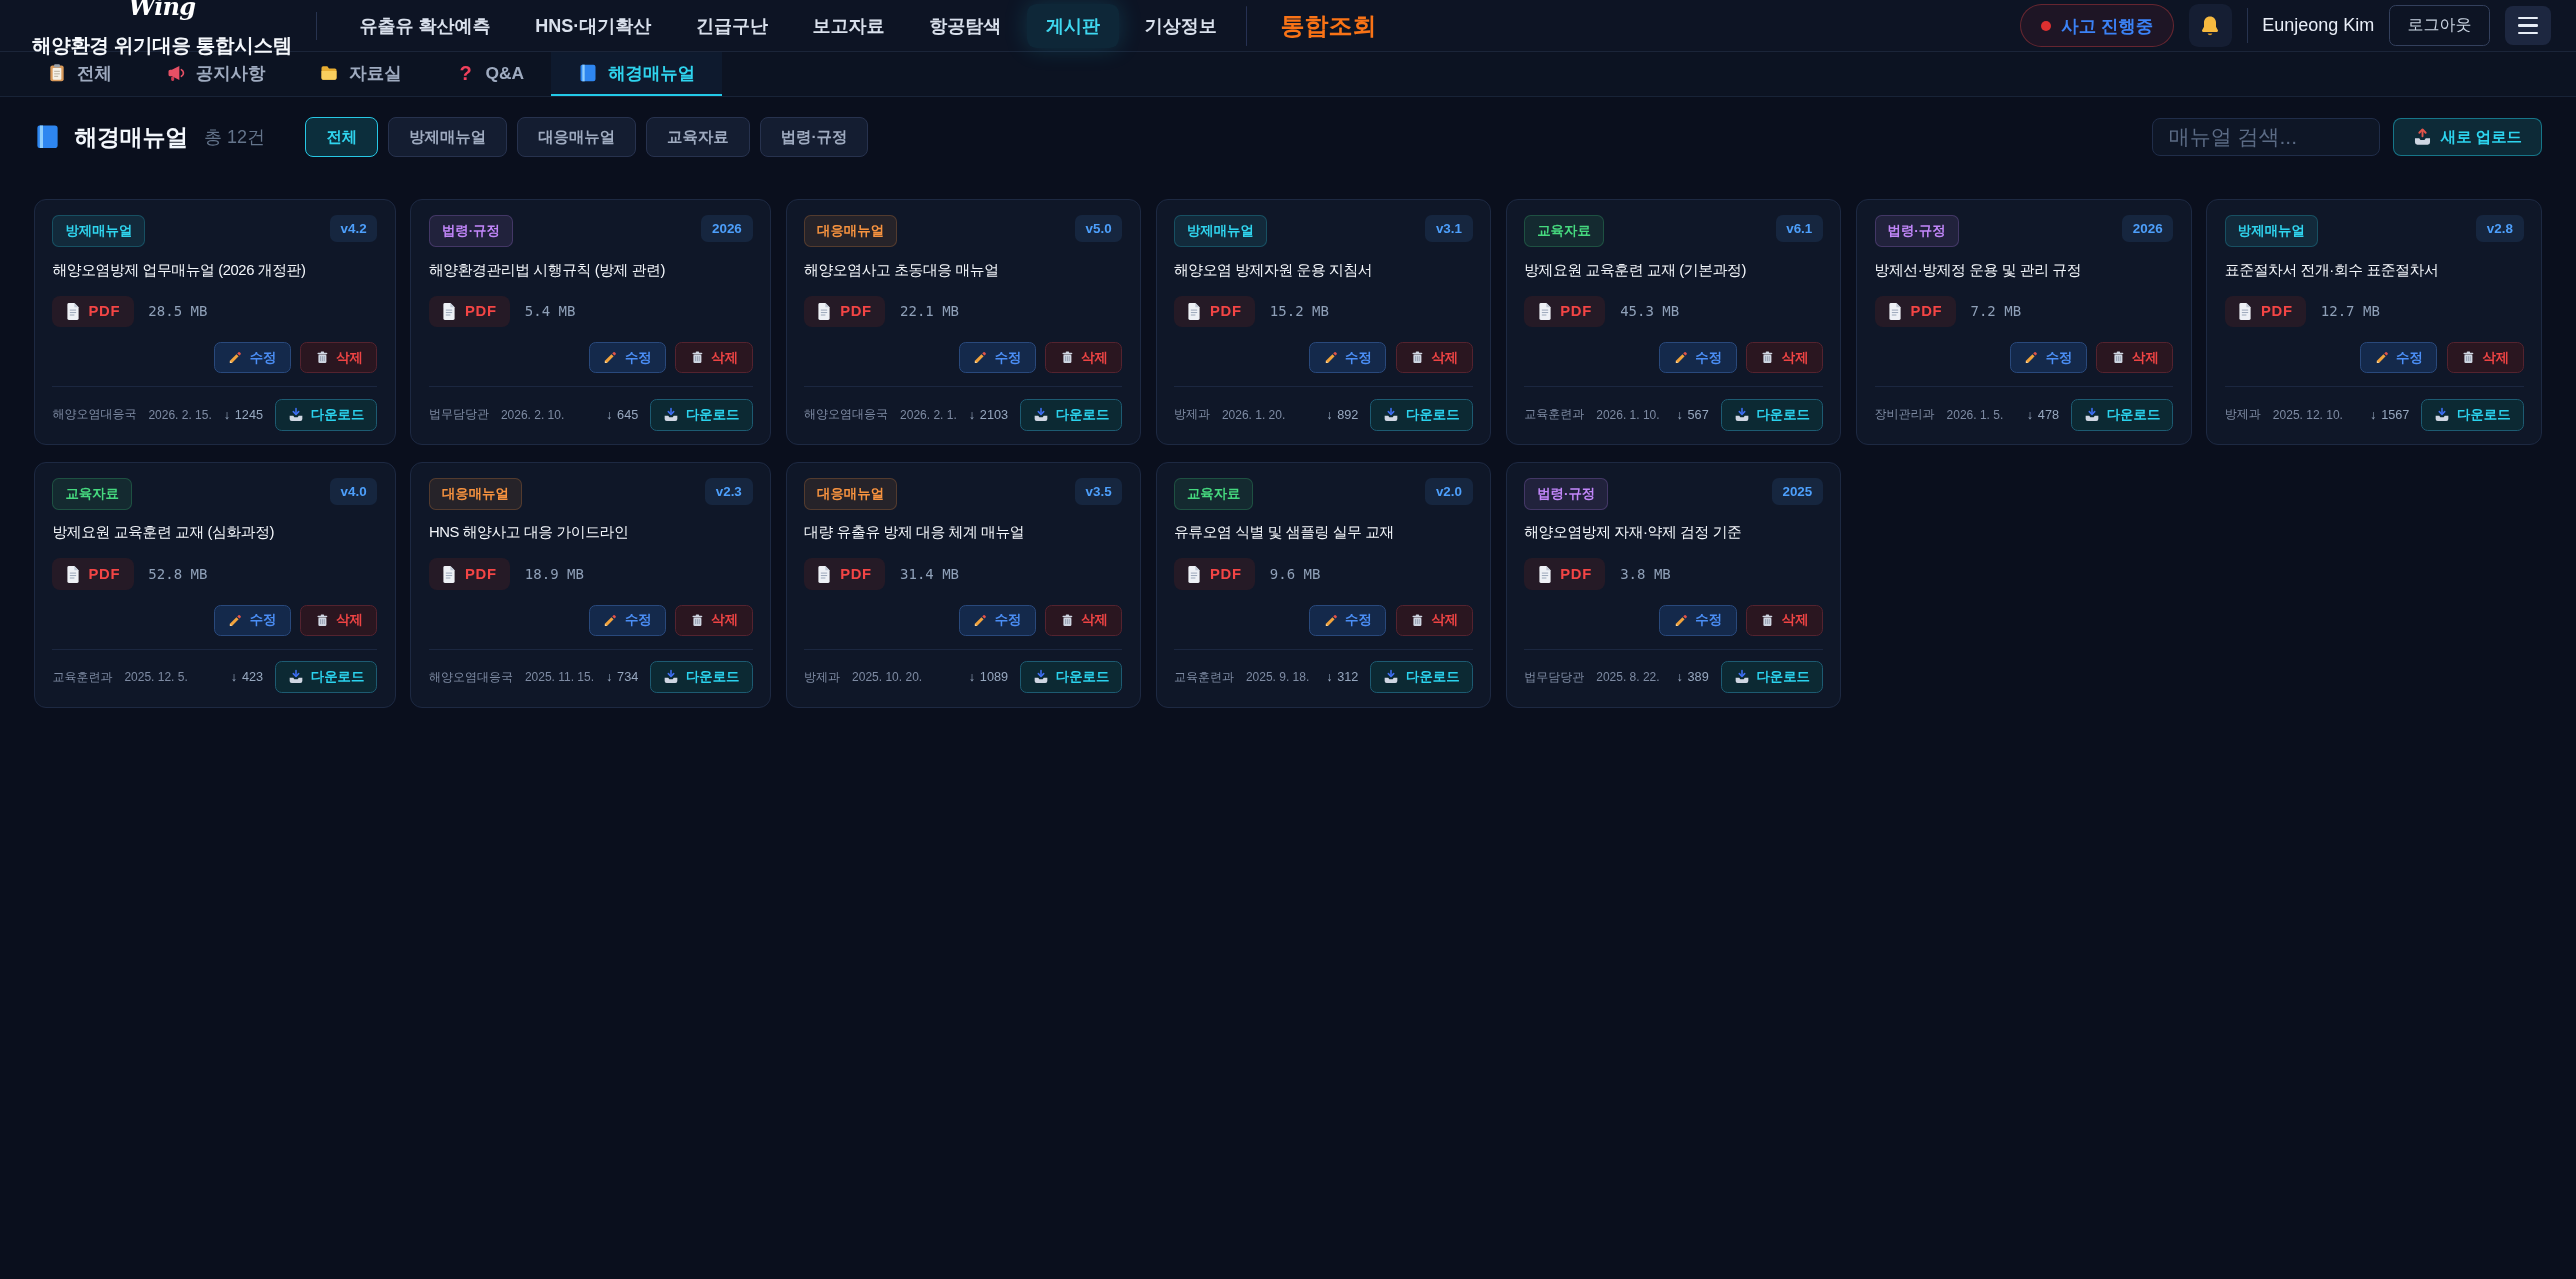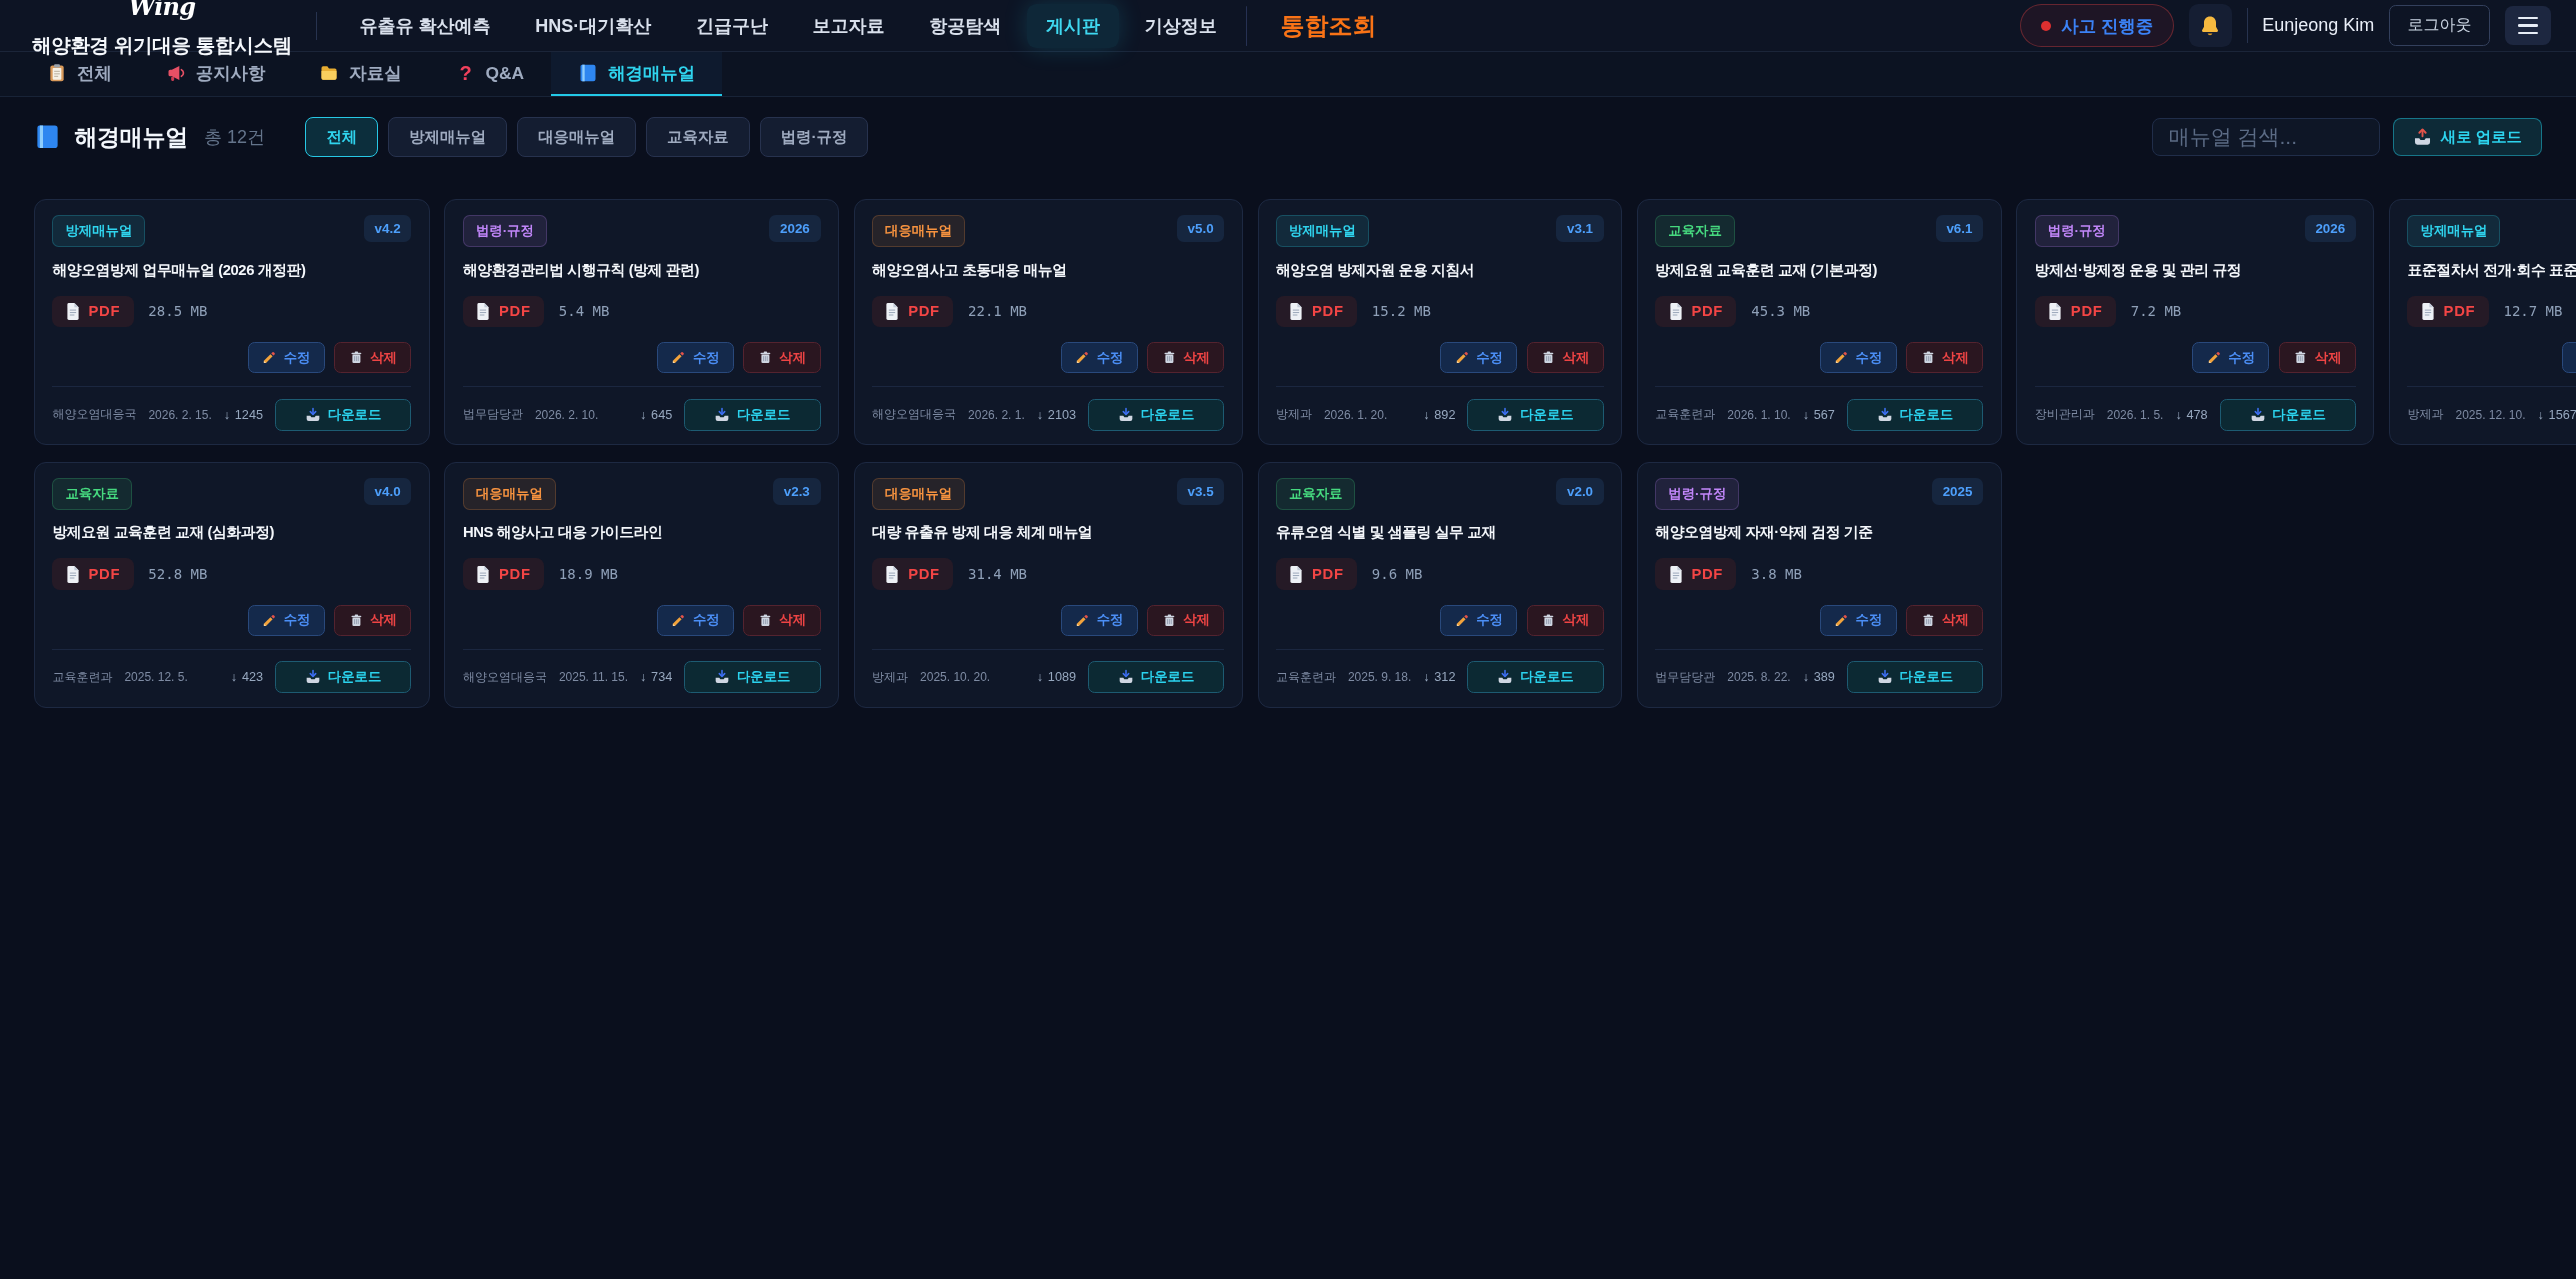--- a/index.html
+++ b/index.html
@@ -100,21 +100,21 @@
     display:grid; grid-template-columns:repeat(7,1fr); gap:17px 14.8px;
   }
   .card {
     background:#0f1728; border:0.7px solid #1d2942; border-radius:12px;
     padding:14.8px 17.4px 13.4px; display:flex; flex-direction:column; min-height:193px;
   }
   .card-top { display:flex; justify-content:space-between; align-items:flex-start; }
   .badge { font-size:13.4px; font-weight:700; padding:6px 12px; border-radius:6.7px; white-space:nowrap; }
   .badge.ver { color:#4d9ffb; background:#16263f; padding:6px 10.7px; }
   .card-title {
-    margin-top:13.4px; font-size:14.8px; font-weight:700; color:#f4f7fb;
+    margin-top:13.4px; font-size:14.8px; font-weight:400; color:#f4f7fb;
     letter-spacing:-0.4px; white-space:nowrap; overflow:hidden;
   }
   .file-row { margin-top:16px; display:flex; align-items:center; gap:14.8px; }
   .pdf-chip {
     display:flex; align-items:center; gap:8.7px; background:#251a26;
     border-radius:8px; padding:7.4px 13.4px;
   }
   .pdf-chip svg { width:14px; height:17px; }
   .pdf-label { font-size:14.8px; font-weight:800; color:#f34545; letter-spacing:0.7px; }
   .file-size { font-size:14px; color:#8fa0b8; font-family:"DejaVu Sans Mono","Liberation Mono",monospace; }
@@ -126,21 +126,21 @@
   .btn svg { width:14.8px; height:14.8px; }
   .btn.edit { background:#14294b; border:0.7px solid #29497c; color:#4b8ef5; font-size:13.4px; padding:5.4px 13.4px; }
   .btn.delete { background:#2a1620; border:0.7px solid #54232f; color:#ee4444; font-size:13.4px; padding:5.4px 13.4px; }
   .card-footer {
     margin-top:13.4px; border-top:0.7px solid #1b2740; padding-top:11.4px;
     display:flex; align-items:center; gap:12px;
   }
   .dept, .date { font-size:12px; color:#7e8ba3; white-space:nowrap; }
   .dl-count { margin-left:auto; display:flex; align-items:center; gap:4.7px; font-size:12.7px; color:#97a8bf; white-space:nowrap; }
   .dl-arrow { font-size:12.7px; color:#97a8bf; }
-  .btn.download { background:#0c2933; border:0.7px solid #1d5b72; color:#2bd3ee; font-size:13.4px; padding:6px 29px; }
+  .btn.download { background:#0c2933; border:0.7px solid #1d5b72; color:#2bd3ee; font-size:13.4px; padding:6px 12px; }
   .btn.download svg { width:16px; height:16px; }
 </style>
 </head>
 <body>
 
 <header class="topnav">
   <div class="logo">
     <span class="logo-mark">Wing</span>
     <span class="logo-title">해양환경 위기대응 통합시스템</span>
   </div>

